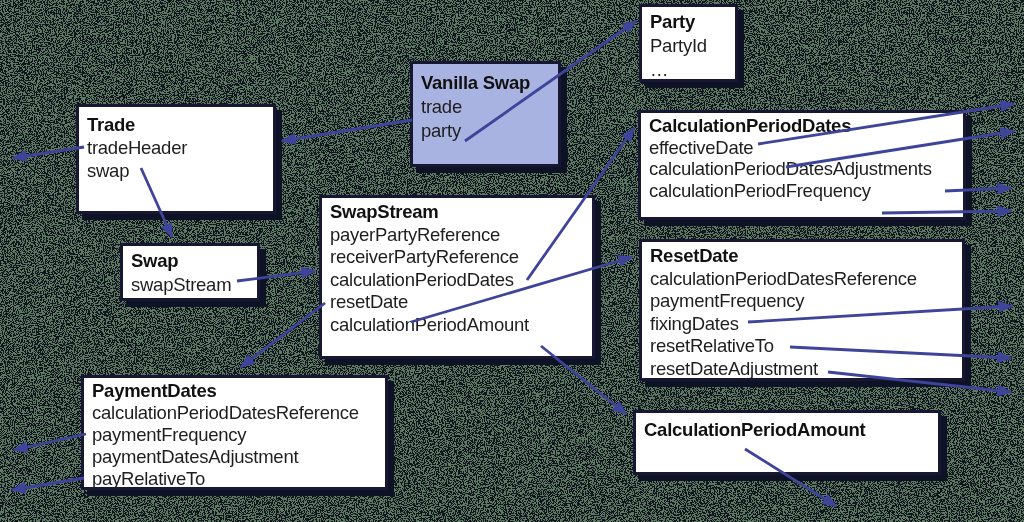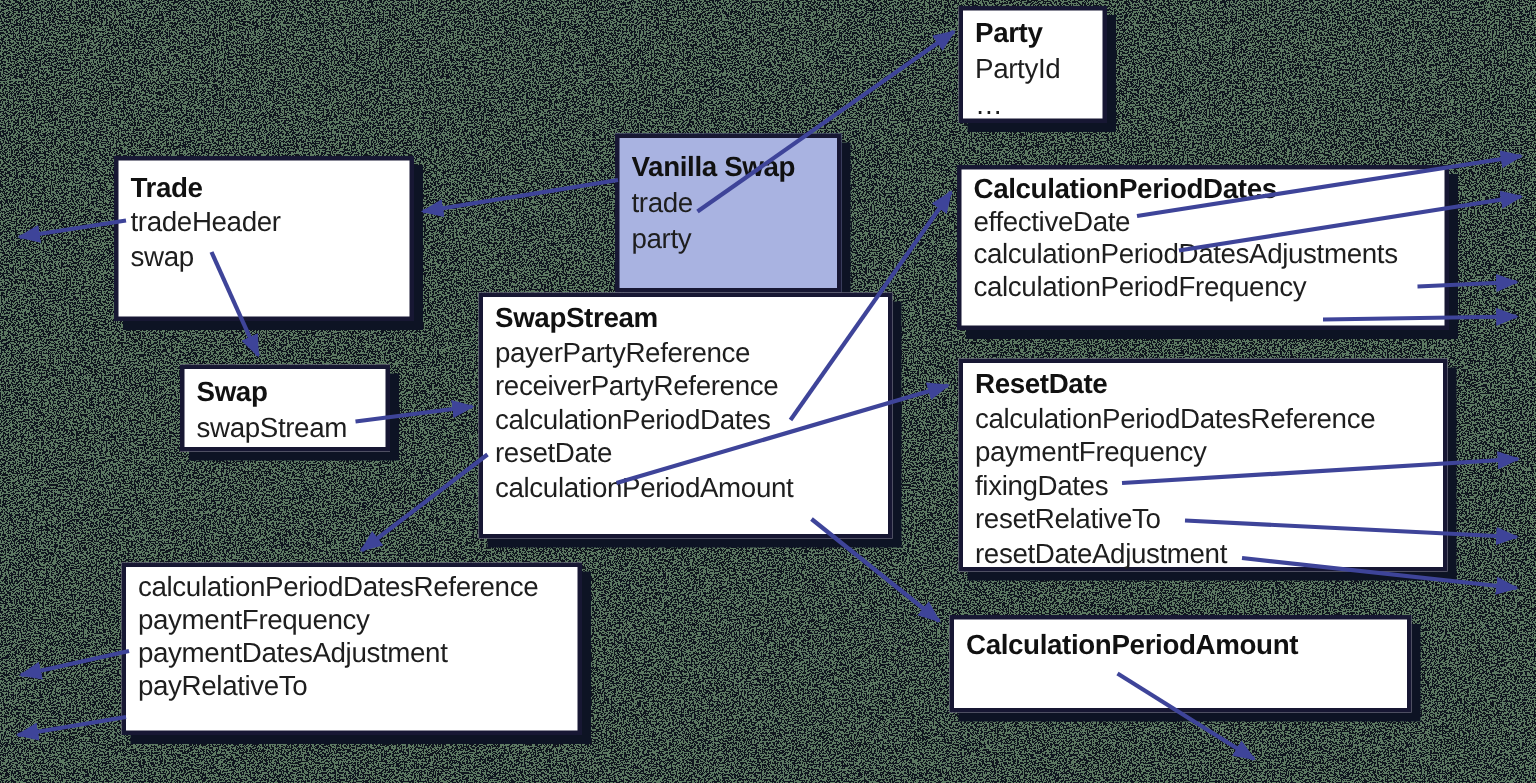--- a/index.html
+++ b/index.html
@@ -13,21 +13,21 @@
     position:absolute;z-index:2;box-sizing:border-box;
     background:#ffffff;border:3px solid #171733;
     box-shadow:6px 6px 0 0 #0d1324;
     padding:3px 8px;color:#1e1e1e;
     font-size:18.5px;letter-spacing:-0.25px;
   }
   .box .t{font-weight:bold;color:#111111;}
   .row{white-space:nowrap;overflow:hidden;}
   
   #b-party{left:639px;top:4px;width:99px;height:78px;line-height:24px;}
-  #b-vanilla{left:410px;top:89px;width:151px;height:106px;line-height:24px;background:#a9b3e1;padding-top:7px;}
+  #b-vanilla{left:410px;top:61px;width:151px;height:106px;line-height:24px;background:#a9b3e1;padding-top:7px;}
   #b-trade{left:76px;top:104px;width:200px;height:110px;line-height:23px;padding-top:6px;}
   #b-swap{left:120px;top:243px;width:140px;height:58px;line-height:24px;}
   #b-swapstream{left:319px;top:195px;width:276px;height:164px;line-height:22.5px;}
   #b-cpd{left:638px;top:110px;width:328px;height:110px;line-height:21.5px;padding-top:2px;}
   #b-resetdate{left:639px;top:239px;width:326px;height:142px;line-height:22.5px;}
   #b-paymentdates{left:81px;top:375px;width:307px;height:115px;line-height:22px;padding-top:2px;}
   #b-cpa{left:633px;top:410px;width:308px;height:65px;line-height:23px;padding-top:5px;}
 </style>
 </head>
 <body>
@@ -92,20 +92,21 @@
   <div class="box" id="b-resetdate">
     <div class="row t">ResetDate</div>
     <div class="row">calculationPeriodDatesReference</div>
     <div class="row">paymentFrequency</div>
     <div class="row">fixingDates</div>
     <div class="row">resetRelativeTo</div>
     <div class="row">resetDateAdjustment</div>
   </div>
 
   <div class="box" id="b-paymentdates">
+    <div class="row t">PaymentDates</div>
     <div class="row">calculationPeriodDatesReference</div>
     <div class="row">paymentFrequency</div>
     <div class="row">paymentDatesAdjustment</div>
     <div class="row">payRelativeTo</div>
   </div>
 
   <div class="box" id="b-cpa">
     <div class="row t">CalculationPeriodAmount</div>
   </div>
 

